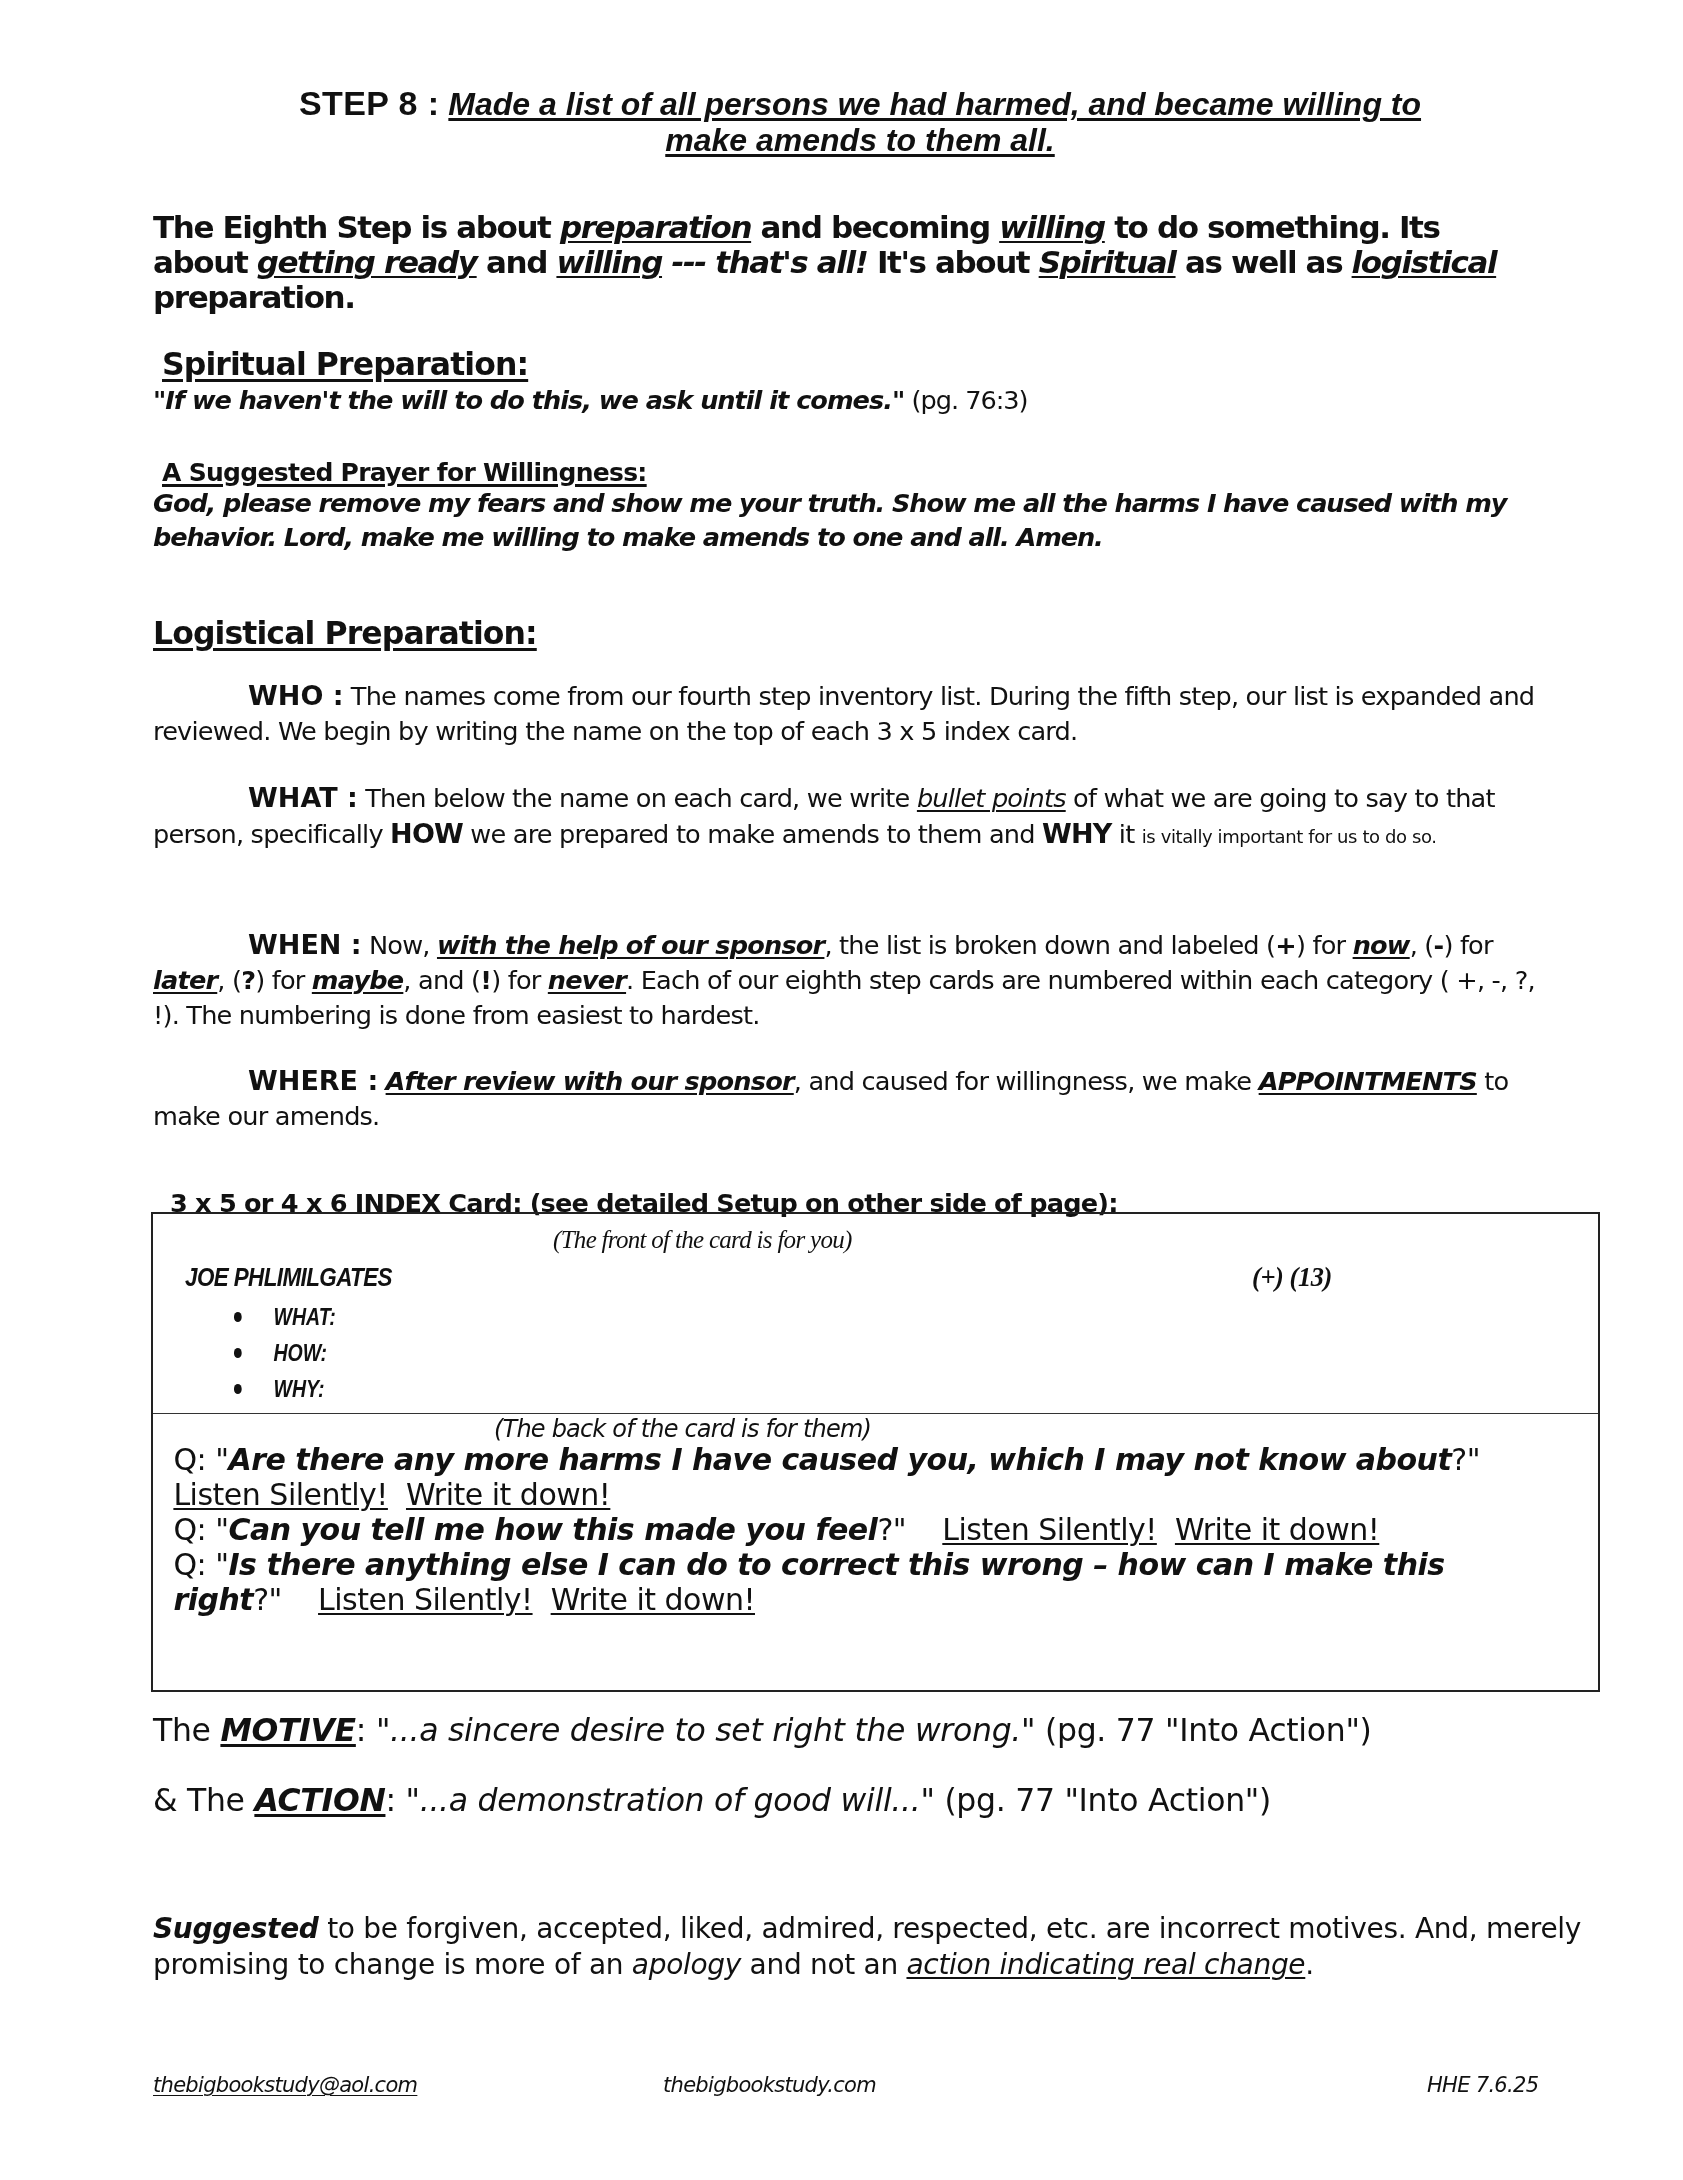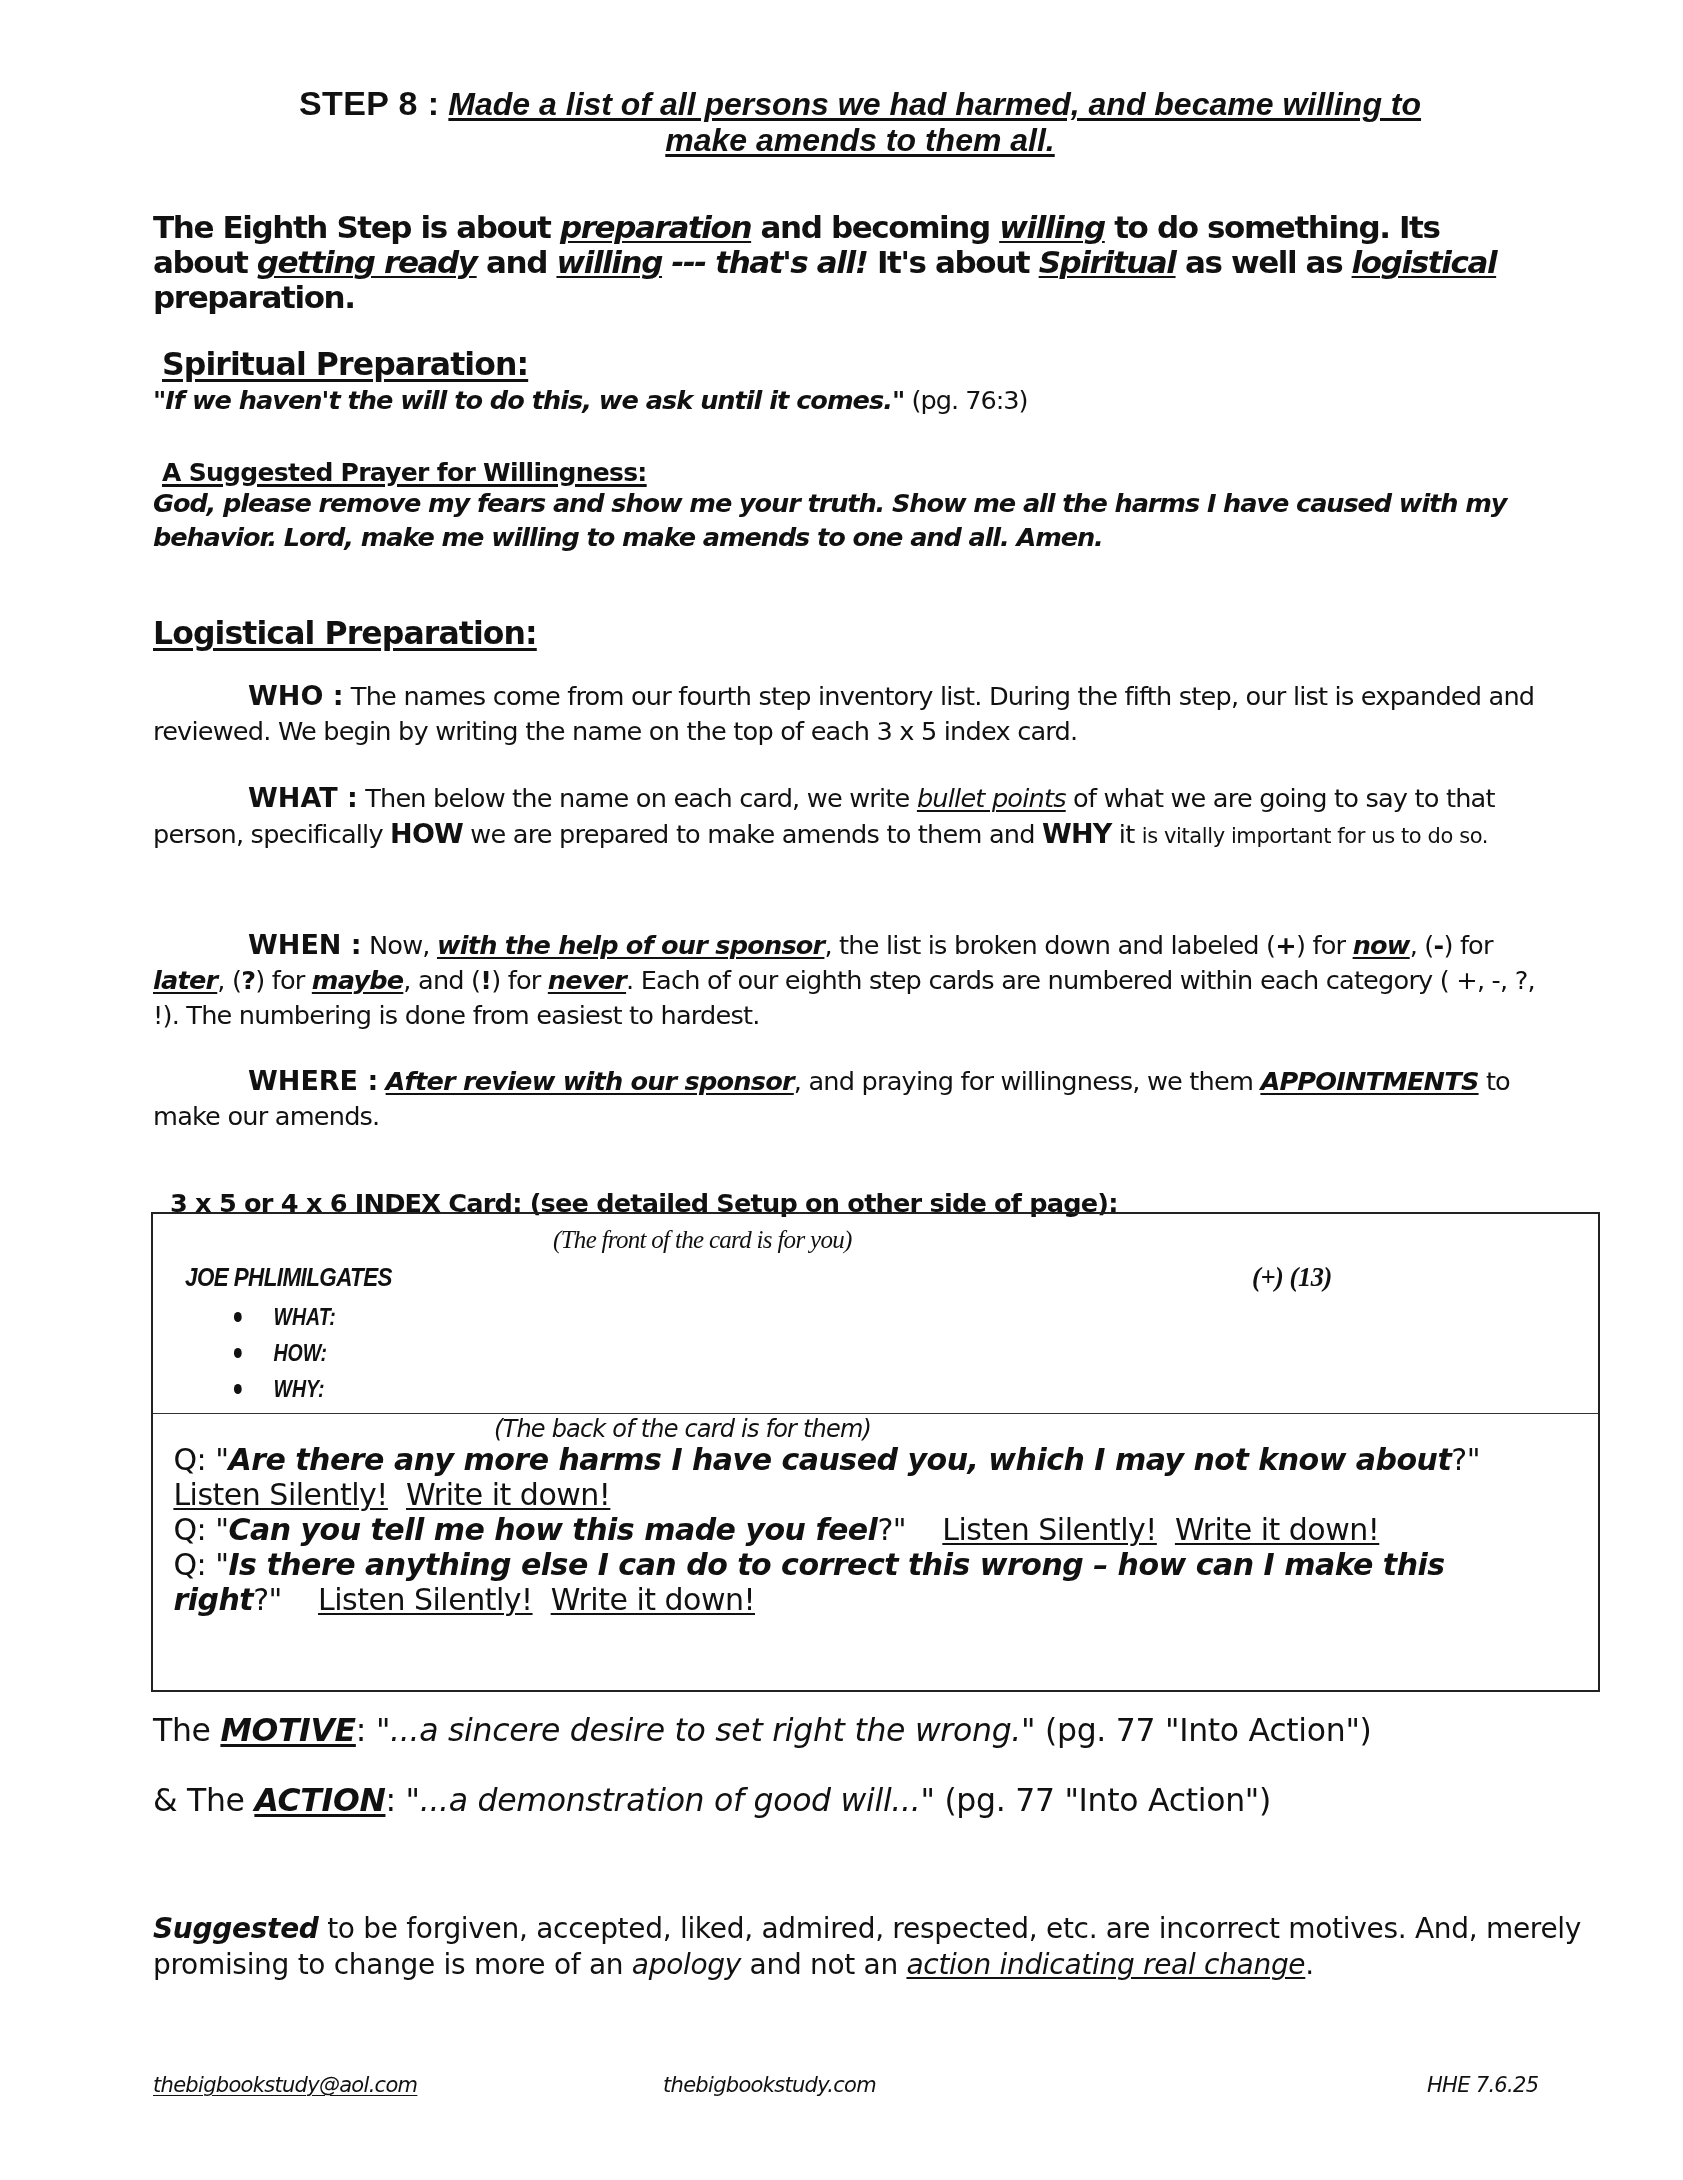--- a/index.html
+++ b/index.html
@@ -61,21 +61,21 @@
 
     #logistical-heading { left: 153px; top: 615px; }
 
     .para {
       left: 153px; width: 1414px;
       font-size: 25.6px; line-height: 35px; letter-spacing: -0.8px;
     }
     .para .lbl {
       font-weight: bold; font-size: 27px; letter-spacing: 0px; padding-left: 95px;
     }
-    .para .small { font-size: 21px; letter-spacing: -0.4px; margin-top: 44px; }
+    .para .small { font-size: 18px; letter-spacing: -0.4px; margin-top: 44px; }
 
     #who { top: 678px; }
     #what { top: 780px; }
     #when { top: 927px; }
     #where { top: 1063px; }
 
     #card-caption {
       left: 170px; top: 1160px;
       font-weight: bold; font-size: 25.6px; letter-spacing: -0.8px; margin-top: 28px;
     }
@@ -167,21 +167,21 @@
 <div id="prayer-text" class="abs">God, please remove my fears and show me your truth.  Show me all the harms I have caused with my behavior.   Lord, make me willing to make amends to one and all.  Amen.</div>
 
 <div id="logistical-heading" class="abs h2">Logistical Preparation:</div>
 
 <div id="who" class="abs para"><span class="lbl">WHO :</span><span> The names come from our fourth step inventory list.  During the fifth step, our list is expanded and reviewed.  We begin by writing the name on the top of each 3 x 5 index card.</span></div>
 
 <div id="what" class="abs para"><span class="lbl">WHAT :</span><span> Then below the name on each card, we write </span><span class="i u">bullet points</span><span> of what we are going to say to that person, specifically </span><span class="b" style="font-size:27px">HOW</span><span> we are prepared to make amends to them and </span><span class="b" style="font-size:27px">WHY</span><span> it </span><span class="small">is vitally important for us to do so.</span></div>
 
 <div id="when" class="abs para"><span class="lbl">WHEN :</span><span> Now, </span><span class="bi u">with the help of our sponsor</span><span>, the list is broken down  and labeled (</span><span class="b">+</span><span>) for </span><span class="bi u">now</span><span>, (</span><span class="b">-</span><span>) for </span><span class="bi u">later</span><span>, (</span><span class="b">?</span><span>) for </span><span class="bi u">maybe</span><span>, and (</span><span class="b">!</span><span>) for </span><span class="bi u">never</span><span>.  Each of our eighth step cards are numbered within each category ( +, -, ?, !).   The numbering is done from easiest to hardest.</span></div>
 
-<div id="where" class="abs para"><span class="lbl">WHERE :</span> <span class="bi u">After review with our sponsor</span><span>, and praying for willingness, we them </span><span class="bi u">APPOINTMENTS</span><span>  to make our amends.</span></div>
+<div id="where" class="abs para"><span class="lbl">WHERE :</span> <span class="bi u">After review with our sponsor</span><span>, and caused for willingness, we make </span><span class="bi u">APPOINTMENTS</span><span>  to make our amends.</span></div>
 
 <div id="card-caption" class="abs">3 x 5 or 4 x 6 INDEX Card:  (see detailed Setup on other side of page):</div>
 
 <div id="card" class="abs">
   <div id="card-front">
     <div id="front-note">(The front of the card is for you)</div>
     <div id="card-name">JOE PHLIMILGATES</div>
     <div id="card-tag">(+) (13)</div>
     <ul id="card-bullets">
       <li>

